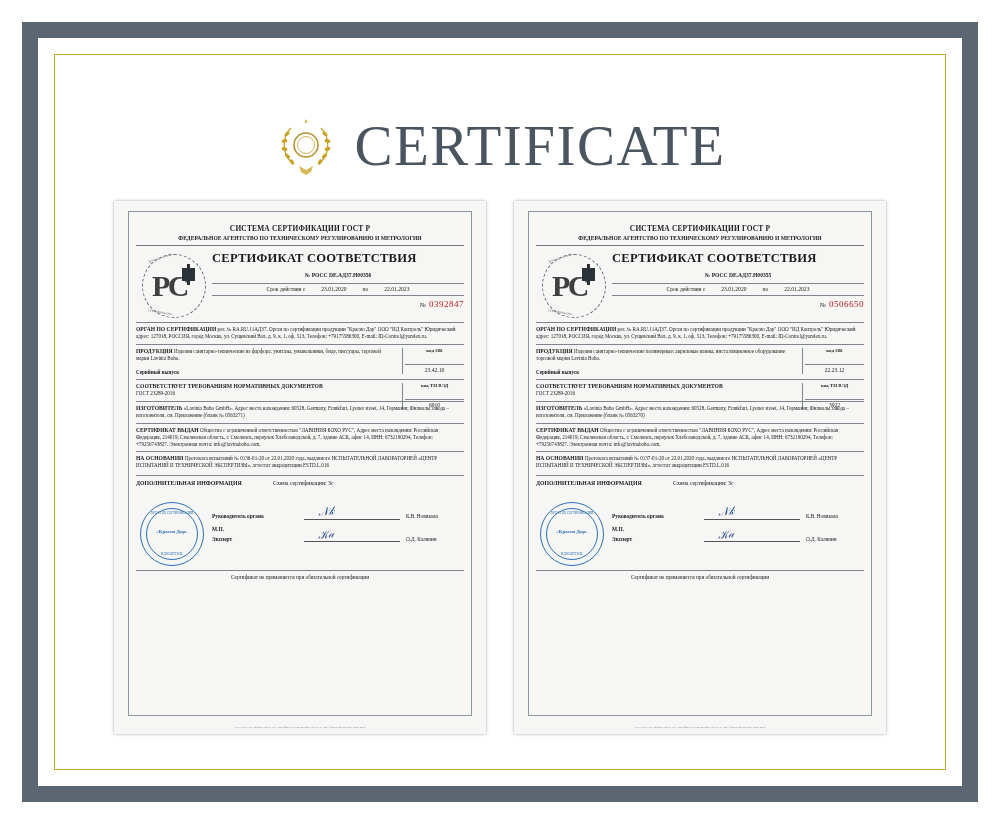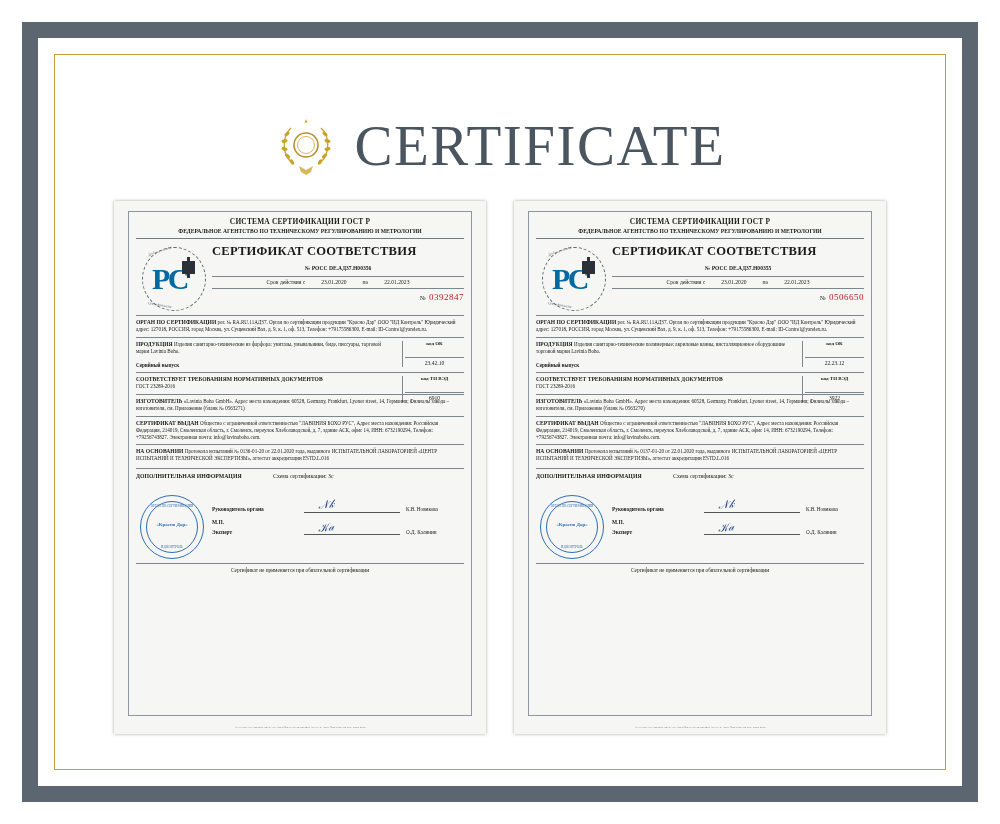--- a/index.html
+++ b/index.html
@@ -98,21 +98,21 @@
     padding: 7px;
   }
   .cert-inner {
     position: absolute;
     left: 14px;
     top: 10px;
     right: 14px;
     bottom: 18px;
     border: 1px solid #8c96a0;
     box-sizing: border-box;
-    padding: 5px 7px;
+    padding: 12px 7px;
     font-size: 5.3px;
     line-height: 1.25;
     color: #1b1b1b;
   }
   .sys-line {
     text-align: center;
     font-weight: bold;
     font-size: 7.4px;
     letter-spacing: 0.2px;
   }
@@ -142,21 +142,21 @@
     height: 62px;
     border-radius: 50%;
     border: 0.8px dashed #5d6870;
   }
   .gost-mark {
     position: absolute;
     left: 16px;
     top: 17px;
     font-size: 30px;
     font-weight: bold;
-    color: #0369a1;
+    color: #404040;
     letter-spacing: -3px;
     font-family: "Liberation Serif", serif;
   }
   .gost-plus {
     position: absolute;
     left: 46px;
     top: 18px;
     width: 13px;
     height: 13px;
     background: #2a3138;

